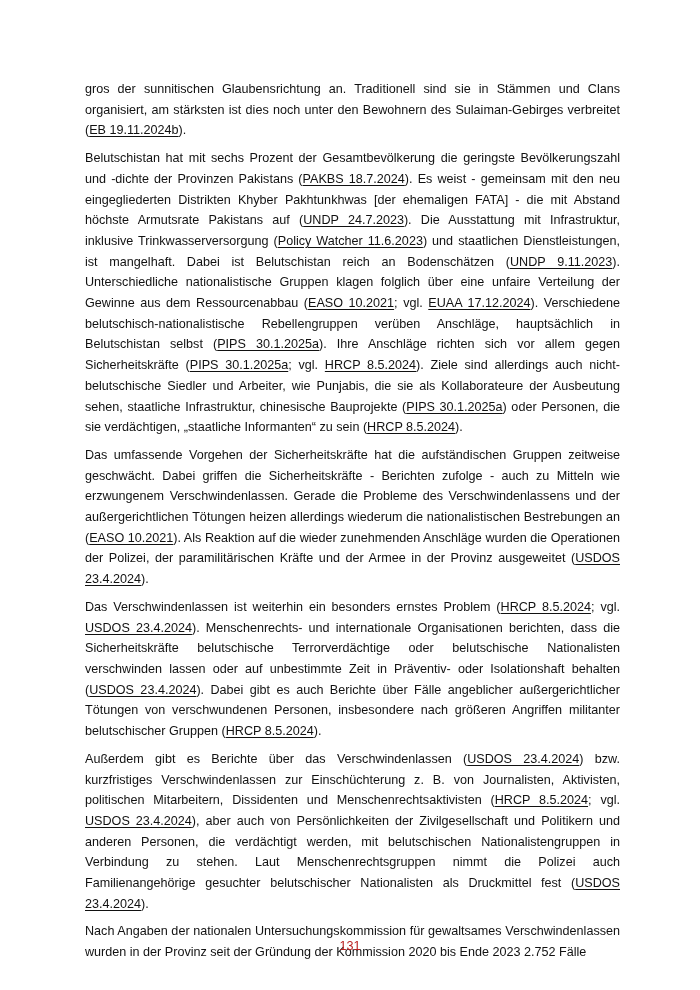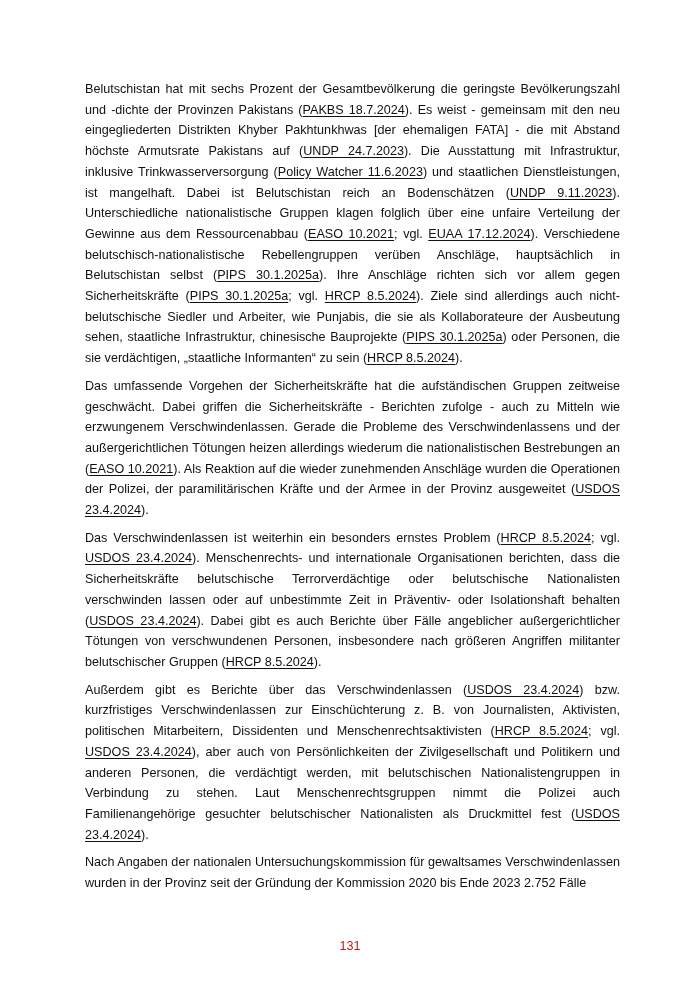--- a/index.html
+++ b/index.html
@@ -44,20 +44,21 @@
     font-size: 12.6px;
     line-height: 16px;
     color: #b91c1c;
   }
 </style>
 </head>
 <body>
 
 <div class="page">
   <main class="content">
+      <p class="para"><span>gros der sunnitischen Glaubensrichtung an. Traditionell sind sie in Stämmen und Clans organisiert, am stärksten ist dies noch unter den Bewohnern des Sulaiman-Gebirges verbreitet (</span><a class="cite">EB 19.11.2024b</a><span>).</span></p>
       <p class="para"><span>Belutschistan hat mit sechs Prozent der Gesamtbevölkerung die geringste Bevölkerungszahl und -dichte der Provinzen Pakistans (</span><a class="cite">PAKBS 18.7.2024</a><span>). Es weist - gemeinsam mit den neu eingegliederten Distrikten Khyber Pakhtunkhwas [der ehemaligen FATA] - die mit Abstand höchste Armutsrate Pakistans auf (</span><a class="cite">UNDP 24.7.2023</a><span>). Die Ausstattung mit Infrastruktur, inklusive Trinkwasserversorgung (</span><a class="cite">Policy Watcher 11.6.2023</a><span>) und staatlichen Dienstleistungen, ist mangelhaft. Dabei ist Belutschistan reich an Bodenschätzen (</span><a class="cite">UNDP 9.11.2023</a><span>). Unterschiedliche nationalistische Gruppen klagen folglich über eine unfaire Verteilung der Gewinne aus dem Ressourcenabbau (</span><a class="cite">EASO 10.2021</a><span>; vgl. </span><a class="cite">EUAA 17.12.2024</a><span>). Verschiedene belutschisch-nationalistische Rebellengruppen verüben Anschläge, hauptsächlich in Belutschistan selbst (</span><a class="cite">PIPS 30.1.2025a</a><span>). Ihre Anschläge richten sich vor allem gegen Sicherheitskräfte (</span><a class="cite">PIPS 30.1.2025a</a><span>; vgl. </span><a class="cite">HRCP 8.5.2024</a><span>). Ziele sind allerdings auch nicht-belutschische Siedler und Arbeiter, wie Punjabis, die sie als Kollaborateure der Ausbeutung sehen, staatliche Infrastruktur, chinesische Bauprojekte (</span><a class="cite">PIPS 30.1.2025a</a><span>) oder Personen, die sie verdächtigen, „staatliche Informanten“ zu sein (</span><a class="cite">HRCP 8.5.2024</a><span>).</span></p>
       <p class="para"><span>Das umfassende Vorgehen der Sicherheitskräfte hat die aufständischen Gruppen zeitweise geschwächt. Dabei griffen die Sicherheitskräfte - Berichten zufolge - auch zu Mitteln wie erzwungenem Verschwindenlassen. Gerade die Probleme des Verschwindenlassens und der außergerichtlichen Tötungen heizen allerdings wiederum die nationalistischen Bestrebungen an (</span><a class="cite">EASO 10.2021</a><span>). Als Reaktion auf die wieder zunehmenden Anschläge wurden die Operationen der Polizei, der paramilitärischen Kräfte und der Armee in der Provinz ausgeweitet (</span><a class="cite">USDOS 23.4.2024</a><span>).</span></p>
       <p class="para"><span>Das Verschwindenlassen ist weiterhin ein besonders ernstes Problem (</span><a class="cite">HRCP 8.5.2024</a><span>; vgl. </span><a class="cite">USDOS 23.4.2024</a><span>). Menschenrechts- und internationale Organisationen berichten, dass die Sicherheitskräfte belutschische Terrorverdächtige oder belutschische Nationalisten verschwinden lassen oder auf unbestimmte Zeit in Präventiv- oder Isolationshaft behalten (</span><a class="cite">USDOS 23.4.2024</a><span>). Dabei gibt es auch Berichte über Fälle angeblicher außergerichtlicher Tötungen von verschwundenen Personen, insbesondere nach größeren Angriffen militanter belutschischer Gruppen (</span><a class="cite">HRCP 8.5.2024</a><span>).</span></p>
       <p class="para"><span>Außerdem gibt es Berichte über das Verschwindenlassen (</span><a class="cite">USDOS 23.4.2024</a><span>) bzw. kurzfristiges Verschwindenlassen zur Einschüchterung z. B. von Journalisten, Aktivisten, politischen Mitarbeitern, Dissidenten und Menschenrechtsaktivisten (</span><a class="cite">HRCP 8.5.2024</a><span>; vgl. </span><a class="cite">USDOS 23.4.2024</a><span>), aber auch von Persönlichkeiten der Zivilgesellschaft und Politikern und anderen Personen, die verdächtigt werden, mit belutschischen Nationalistengruppen in Verbindung zu stehen. Laut Menschenrechtsgruppen nimmt die Polizei auch Familienangehörige gesuchter belutschischer Nationalisten als Druckmittel fest (</span><a class="cite">USDOS 23.4.2024</a><span>).</span></p>
       <p class="para"><span>Nach Angaben der nationalen Untersuchungskommission für gewaltsames Verschwindenlassen wurden in der Provinz seit der Gründung der Kommission 2020 bis Ende 2023 2.752 Fälle</span></p>
     </main>
   <footer class="page-footer">
     <span>131</span>
   </footer>
 </div>

